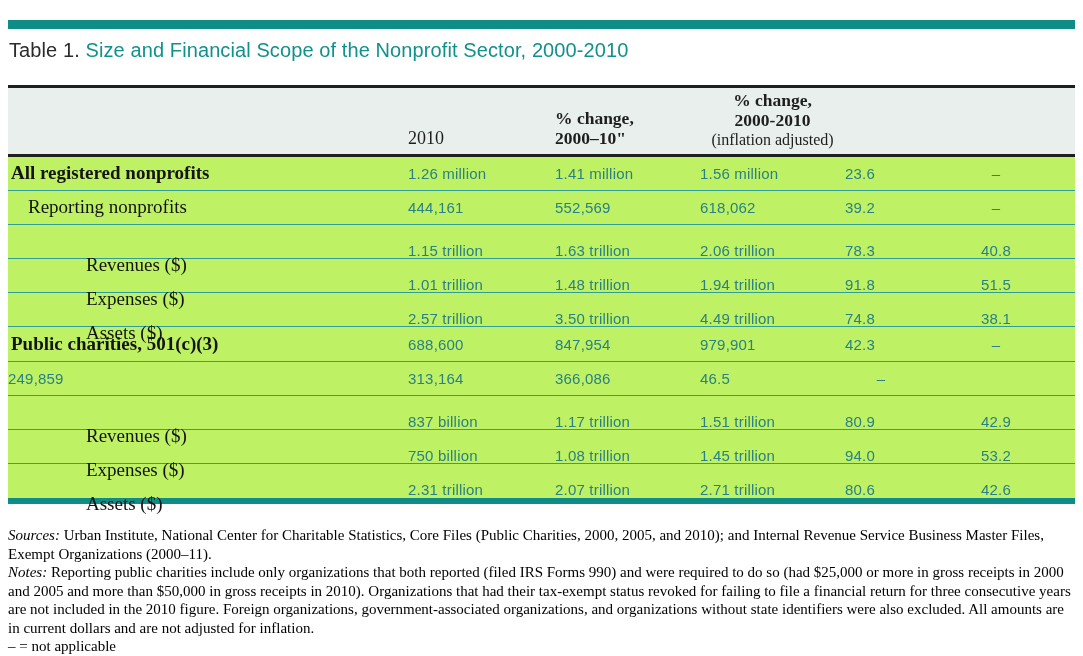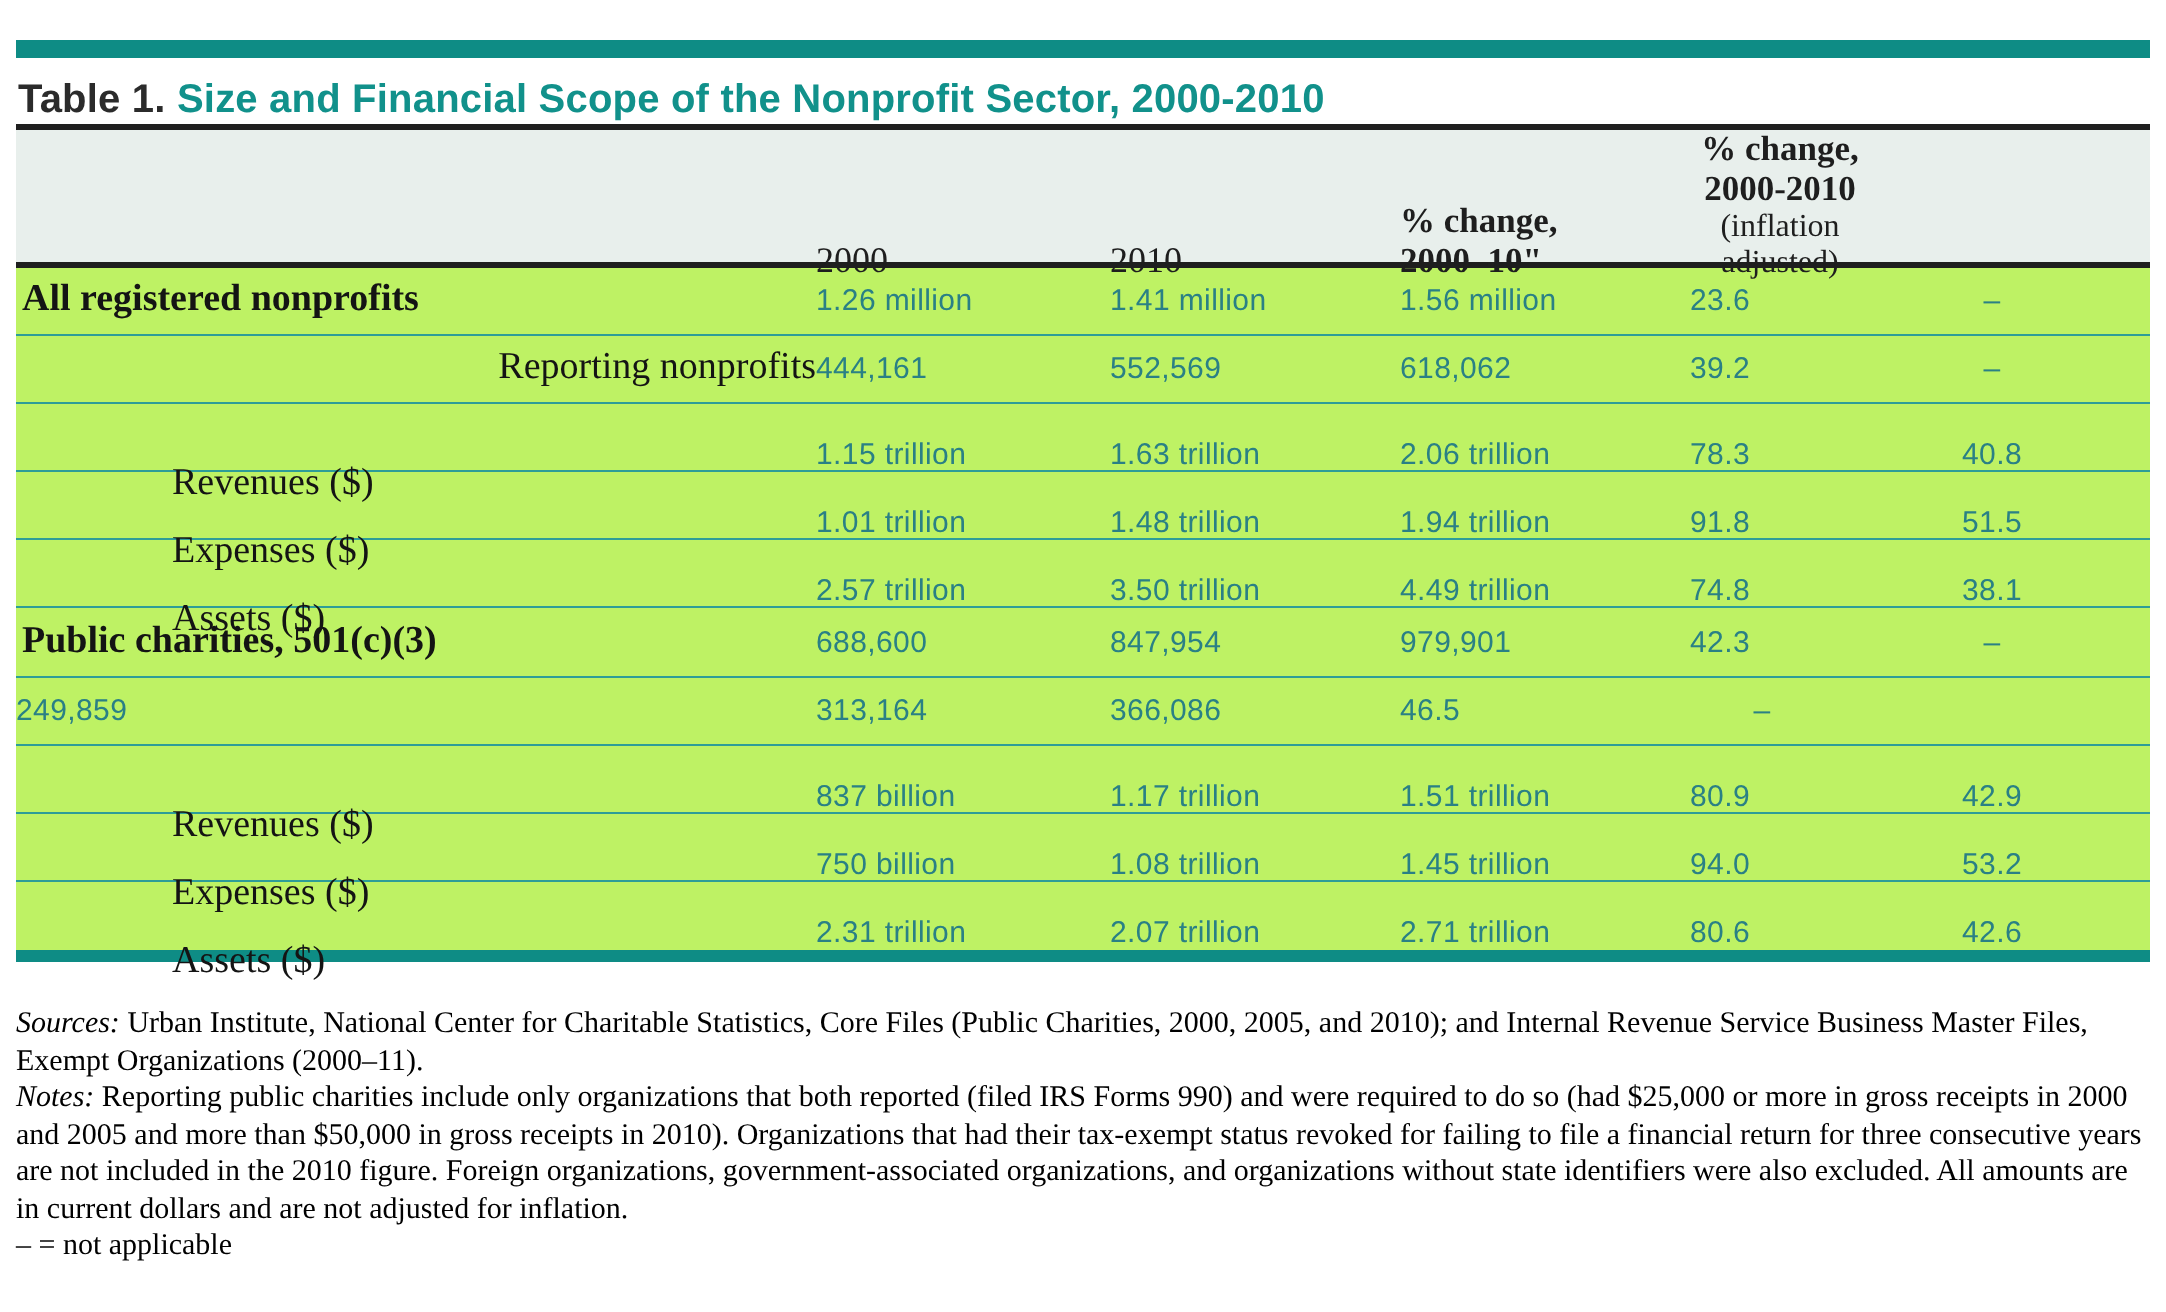--- a/index.html
+++ b/index.html
@@ -3,23 +3,23 @@
 <meta charset="utf-8">
 <style>
   html,body{margin:0;padding:0;}
   body{
     width:1083px;height:656px;background:#ffffff;overflow:hidden;
     font-family:"Liberation Serif",serif;color:#1e1e1e;
   }
   .content{margin:0 8px;width:1067px;}
   .top-bar{margin-top:20px;height:9px;background:#0e8c85;}
   .title-line{
-    padding:10px 0 0 1px;
+    padding:10px 0 23px 1px;
     font-family:"Liberation Sans",sans-serif;
-    font-size:20px;font-weight:700;color:#2b2b2b;
+    font-size:20px;font-weight:400;color:#2b2b2b;
     letter-spacing:0.1px;
   }
   .title-line .title-teal{color:#11918b;}
   .rule-black-thick{height:3px;background:#1f1f1f;}
   .rule-black-thin{height:2.5px;background:#1f1f1f;}
   .bottom-bar{height:6px;background:#0e8c85;}
 
   .grid{
     display:grid;
     grid-template-columns:400px 147px 145px 145px 90px 140px;
@@ -39,21 +39,21 @@
   .row{
     background:#bef264;
     height:34.2px;
     box-sizing:border-box;
     align-items:center;
     border-bottom:1.5px solid #2d9d98;
   }
   .row:last-child{border-bottom:none;}
   .row .label{font-size:19px;color:#141414;white-space:nowrap;}
   .row.group .label{font-weight:700;padding-left:3px;}
-  .row.plain .label{padding-left:4px;text-align:right;}
+  .row.plain .label{padding-left:20px;}
   .row.sub .label{padding-left:78px;margin-top:29px;}
   .val{
     font-family:"Liberation Sans",sans-serif;
     font-size:15px;color:#2a8085;letter-spacing:0.2px;white-space:nowrap;
   }
   .val.pct{text-align:left;padding-right:14px;}
   .val.infl{text-align:center;padding-right:18px;}
 
   .footnotes{
     margin-top:22px;
@@ -69,21 +69,20 @@
 <div class="content">
 
   <div class="top-bar"></div>
 
   <div class="title-line"><span>Table 1.</span> <span class="title-teal">Size and Financial Scope of the Nonprofit Sector, 2000-2010</span></div>
 
   <div class="rule-black-thick"></div>
 
   <div class="grid thead">
     <div></div>
-    <div class="th-year">2000</div>
     <div class="th-year">2010</div>
     <div class="th-pct">
       <span>% change,</span><br>
       <span>2000–10"</span>
     </div>
     <div class="th-infl">
       <span>% change,</span><br>
       <span>2000-2010</span>
       <span class="small">(inflation adjusted)</span>
     </div>

